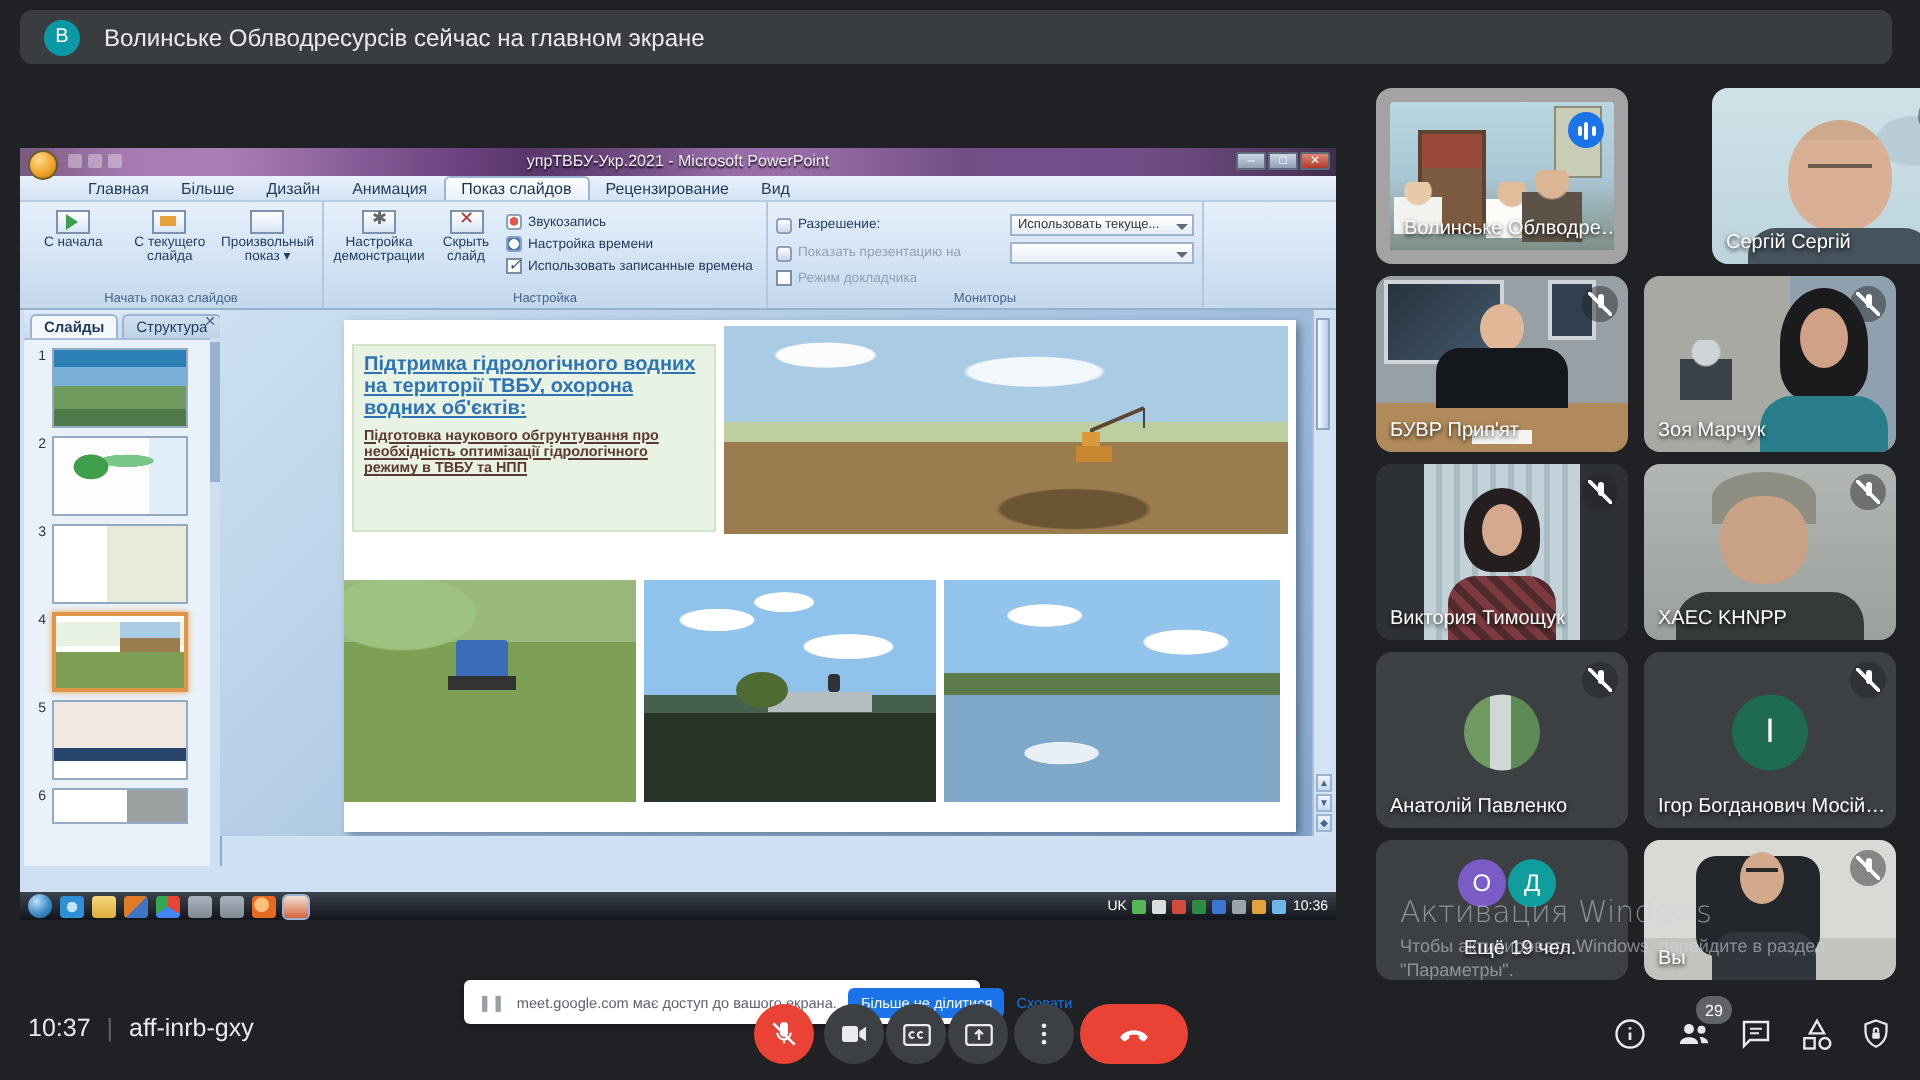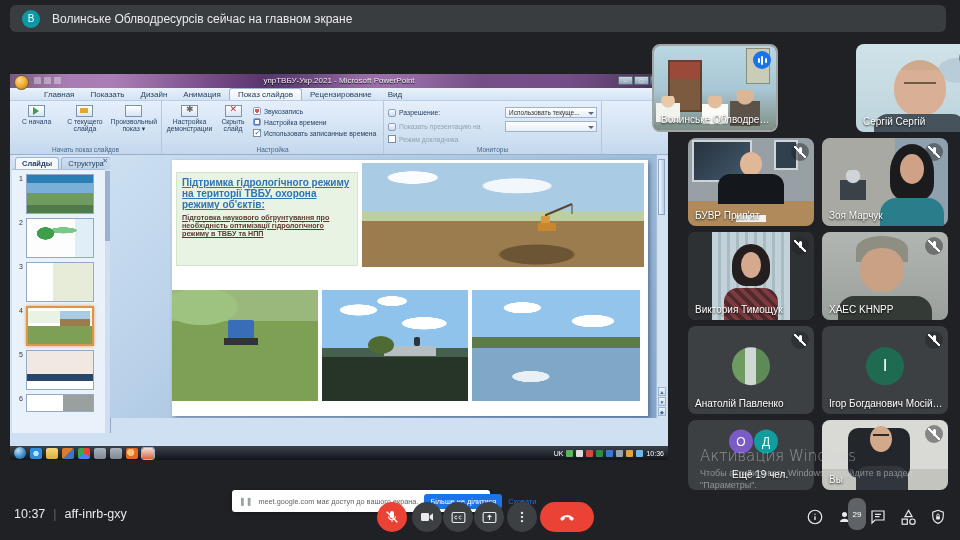--- a/index.html
+++ b/index.html
@@ -128,21 +128,21 @@
   .wmark .l1{font-size:15px;font-family:"DejaVu Sans",sans-serif;font-weight:300}
   .wmark .l23{font-size:9px;margin-top:2px;line-height:1.35}
   
   .bbar{position:absolute;left:0;top:494px;width:960px;height:46px;z-index:6}
   .bleft{position:absolute;left:14px;top:13px;display:flex;align-items:center;gap:8px;color:#e8eaed;font-size:12.5px}
   .bleft .sep{color:#5f6368}
   .cbtn{position:absolute;top:8px;width:30px;height:30px;border-radius:50%;background:#3c4043;display:flex;align-items:center;justify-content:center}
   .cbtn.red{background:#ea4335}
   .endcall{position:absolute;left:540px;top:8px;width:54px;height:30px;border-radius:16px;background:#ea4335;display:flex;align-items:center;justify-content:center}
   .ricon{position:absolute;top:11px;width:24px;height:24px;display:flex;align-items:center;justify-content:center}
-  .badge{position:absolute;top:-7px;right:-7px;background:#5f6368;color:#fff;font-size:8px;min-width:14px;height:32px;border-radius:8px;display:flex;align-items:center;justify-content:center;padding:0 2px}
+  .badge{position:absolute;top:-7px;right:-7px;background:#5f6368;color:#fff;font-size:8px;min-width:14px;height:14px;border-radius:8px;display:flex;align-items:center;justify-content:center;padding:0 2px}
 </style>
 </head>
 <body>
 
 <div class="toast">
   <span class="tavatar">В</span>
   <span class="msg">Волинське Облводресурсів сейчас на главном экране</span>
 </div>
 
 <div class="share">
@@ -156,21 +156,21 @@
   </div>
   <div class="orb"></div>
   <div class="qat">
       <span></span>
       <span></span>
       <span></span>
     </div>
 
   <div class="tabrow">
     <span class="rtab">Главная</span>
-    <span class="rtab">Показать</span>
+    <span class="rtab">Більше</span>
     <span class="rtab">Дизайн</span>
     <span class="rtab">Анимация</span>
     <span class="rtab active">Показ слайдов</span>
     <span class="rtab">Рецензирование</span>
     <span class="rtab">Вид</span>
   </div>
 
   <div class="ribbon">
     <div class="rgroup" style="width:152px">
       <div class="bigbtn"><div class="scr play"></div><span>С начала</span></div>
@@ -251,21 +251,21 @@
       <div class="thumb" style="height:18px;background:linear-gradient(90deg,#fff 0 55%,#9aa0a0 55%)"></div>
     </div>
     <div class="panescroll">
         <i></i>
       </div>
   </div>
 
   <div class="editarea">
     <div class="slide">
       <div class="greenbox">
-        <div class="gtitle">Підтримка гідрологічного режиму на території ТВБУ, охорона режиму об'єктів:</div>
+        <div class="gtitle">Підтримка гідрологічного водних на території ТВБУ, охорона водних об'єктів:</div>
         <div class="gsub">Підготовка наукового обгрунтування про необхідність оптимізації гідрологічного режиму в ТВБУ та НПП</div>
       </div>
       <div class="photo ph-crane">
         <svg width="60" height="34" viewBox="0 0 60 34" style="position:absolute;right:52px;top:38px">
           <path d="M14 30 L14 14 L40 3" stroke="#5a4632" stroke-width="2" fill="none"></path>
           <line x1="40" y1="3" x2="40" y2="13" stroke="#444" stroke-width="1"></line>
           <rect x="6" y="22" width="18" height="8" fill="#c8872e"></rect>
           <rect x="9" y="15" width="9" height="7" fill="#d89a3a"></rect>
         </svg>
       </div>
@@ -312,21 +312,21 @@
   </div>
 
   <div class="banner">
     <span class="pausei">❚❚</span>
     <span class="bmsg">meet.google.com має доступ до вашого екрана.</span>
     <span class="bbtn">Більше не ділитися</span>
     <span class="blink">Сховати</span>
   </div>
 </div>
 
-<div class="tile" style="left:652px;top:44px;border:2px solid #a3a3a3">
+<div class="tile" style="left:688px;top:44px;border:7px solid #a3a3a3">
   <div class="video" style="background:linear-gradient(180deg,#b9d6e2 0%,#a9c6d4 52%,#7e8f86 100%)">
     <span class="blob" style="left:14px;top:14px;width:30px;height:48px;background:linear-gradient(180deg,#9b4a3a 0 35%,#7c5a40 35%);border:2px solid #5e4430"></span>
     <span class="blob" style="right:6px;top:2px;width:22px;height:34px;background:#c9cdb8;border:1px solid #8a8d78"></span>
     <span class="blob" style="left:2px;bottom:8px;width:24px;height:26px;background:radial-gradient(circle at 50% 18%,#e8c9a8 0 26%,transparent 30%),linear-gradient(180deg,transparent 0 28%,#f2f2ee 28%)"></span>
     <span class="blob" style="left:48px;bottom:6px;width:26px;height:28px;background:radial-gradient(circle at 50% 18%,#e2bd9c 0 26%,transparent 30%),linear-gradient(180deg,transparent 0 30%,#fbfbf8 30%)"></span>
     <span class="blob" style="right:16px;bottom:4px;width:30px;height:36px;background:radial-gradient(circle at 50% 16%,#dcb694 0 24%,transparent 28%),linear-gradient(180deg,transparent 0 30%,#5c5248 30%)"></span>
   </div>
   <span class="speak">
       <i style="height:5px"></i>
       <i style="height:9px"></i>

